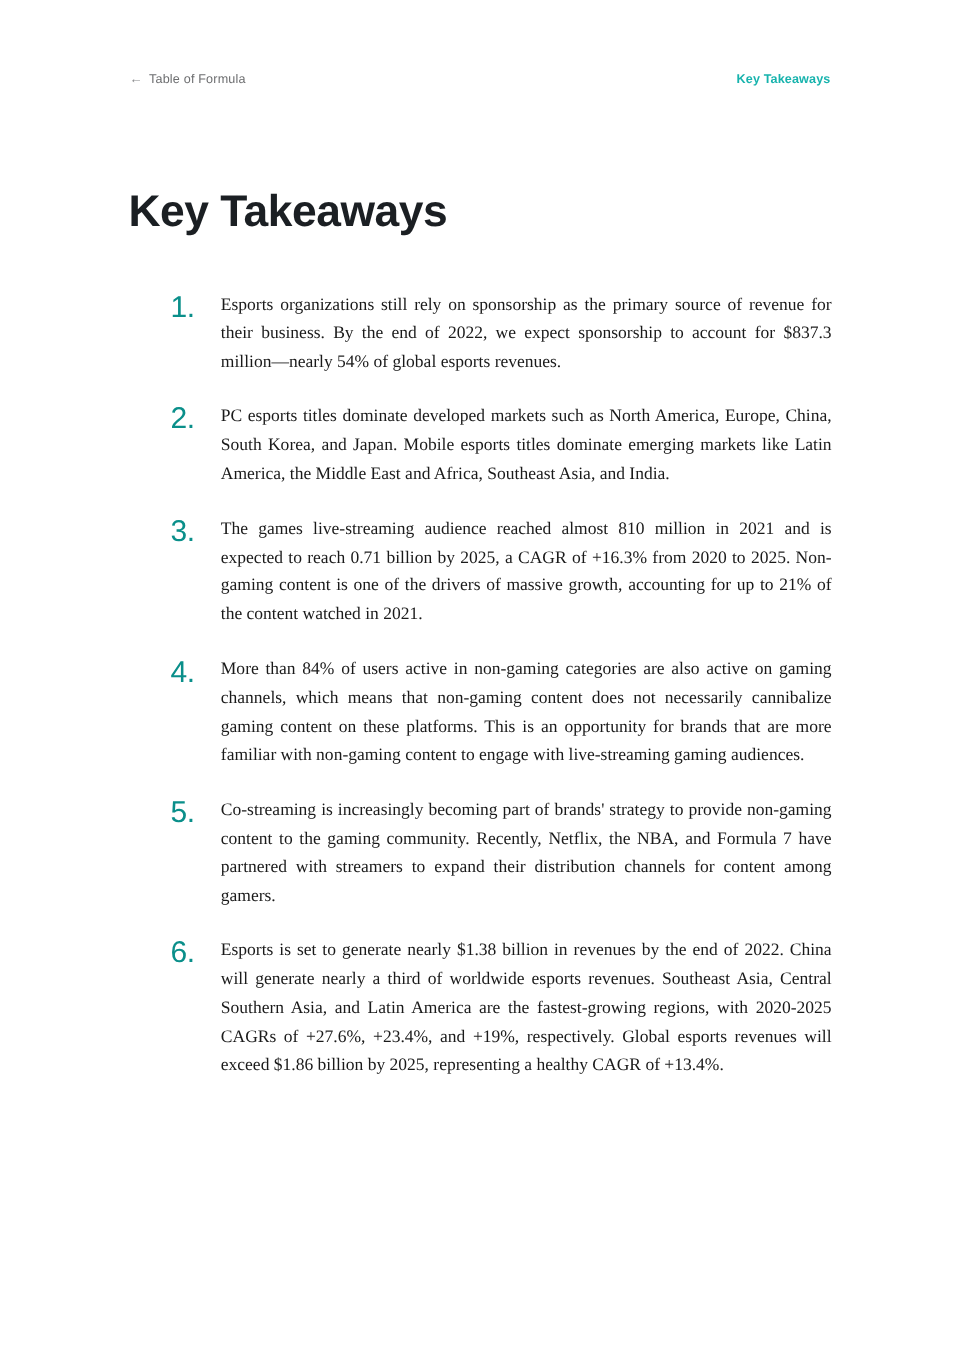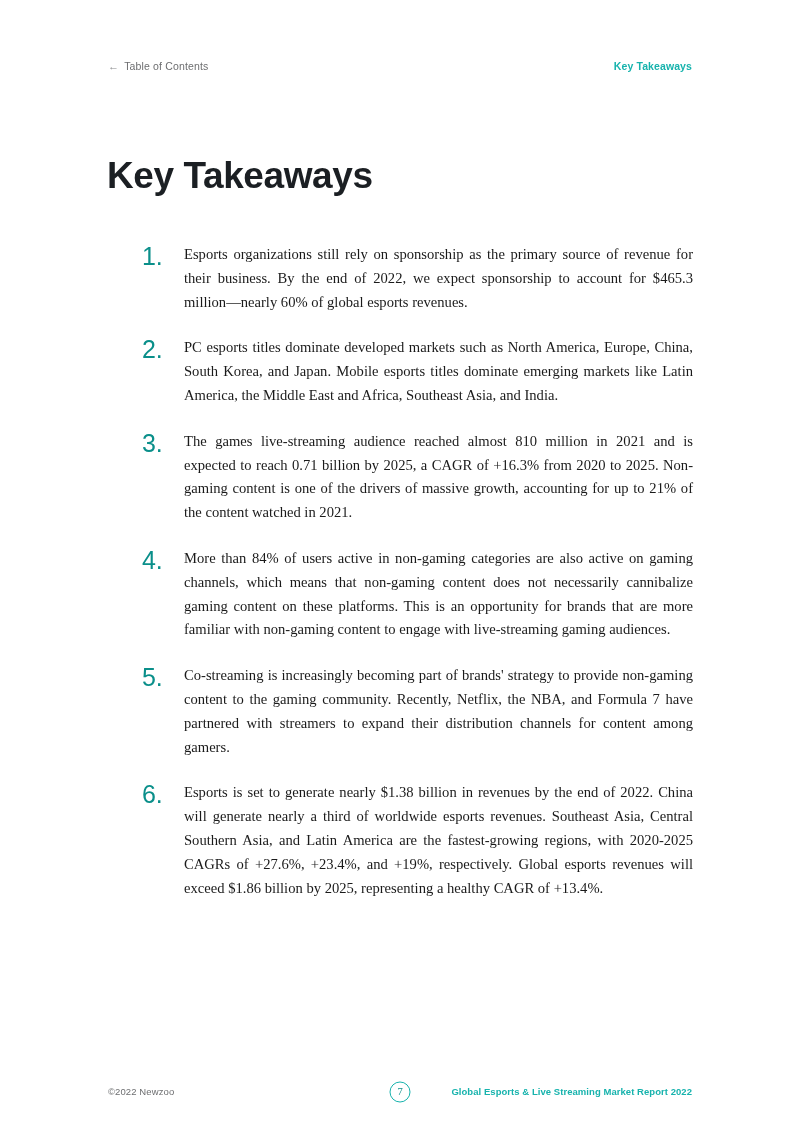--- a/index.html
+++ b/index.html
@@ -154,32 +154,32 @@
   }
 </style>
 </head>
 <body>
 
 <div class="page">
 
   <div class="page-header">
     <a class="toc-link" href="#">
       <span class="toc-arrow">←</span>
-      <span>Table of Contents</span>
+      <span>Table of Formula</span>
     </a>
     <span class="header-section">Key Takeaways</span>
   </div>
 
   <h1 class="page-title">Key Takeaways</h1>
 
   <div class="takeaways">
 
     <div class="takeaway">
       <span class="takeaway-number">1.</span>
-      <p class="takeaway-text">Esports organizations still rely on sponsorship as the primary source of revenue for their business. By the end of 2022, we expect sponsorship to account for $465.3 million—nearly 60% of global esports revenues.</p>
+      <p class="takeaway-text">Esports organizations still rely on sponsorship as the primary source of revenue for their business. By the end of 2022, we expect sponsorship to account for $837.3 million—nearly 54% of global esports revenues.</p>
     </div>
 
     <div class="takeaway">
       <span class="takeaway-number">2.</span>
       <p class="takeaway-text">PC esports titles dominate developed markets such as North America, Europe, China, South Korea, and Japan. Mobile esports titles dominate emerging markets like Latin America, the Middle East and Africa, Southeast Asia, and India.</p>
     </div>
 
     <div class="takeaway">
       <span class="takeaway-number">3.</span>
       <p class="takeaway-text">The games live-streaming audience reached almost 810 million in 2021 and is expected to reach 0.71 billion by 2025, a CAGR of +16.3% from 2020 to 2025. Non-gaming content is one of the drivers of massive growth, accounting for up to 21% of the content watched in 2021.</p>
@@ -195,19 +195,14 @@
       <p class="takeaway-text">Co-streaming is increasingly becoming part of brands' strategy to provide non-gaming content to the gaming community. Recently, Netflix, the NBA, and Formula 7 have partnered with streamers to expand their distribution channels for content among gamers.</p>
     </div>
 
     <div class="takeaway">
       <span class="takeaway-number">6.</span>
       <p class="takeaway-text">Esports is set to generate nearly $1.38 billion in revenues by the end of 2022. China will generate nearly a third of worldwide esports revenues. Southeast Asia, Central Southern Asia, and Latin America are the fastest-growing regions, with 2020-2025 CAGRs of +27.6%, +23.4%, and +19%, respectively. Global esports revenues will exceed $1.86 billion by 2025, representing a healthy CAGR of +13.4%.</p>
     </div>
 
   </div>
 
-  <div class="page-footer">
-    <span class="footer-copyright">©2022 Newzoo</span>
-    <span class="footer-pageno">7</span>
-    <span class="footer-report">Global Esports &amp; Live Streaming Market Report 2022</span>
-  </div>
 
 </div>
 
 </body></html>

